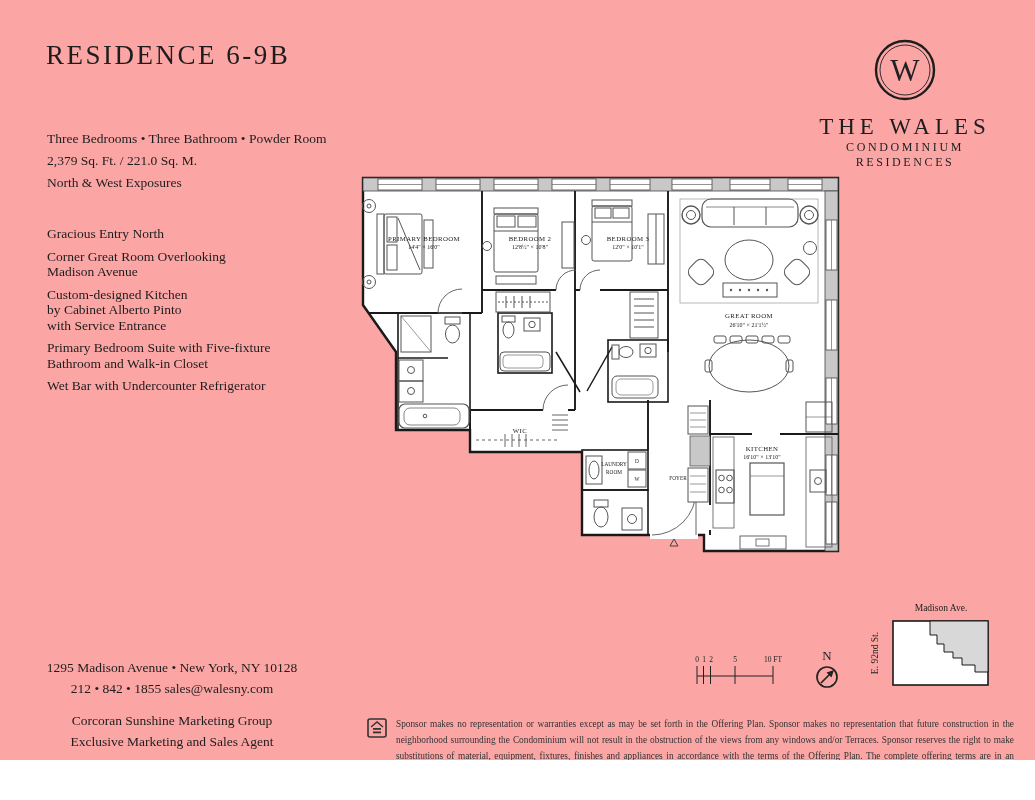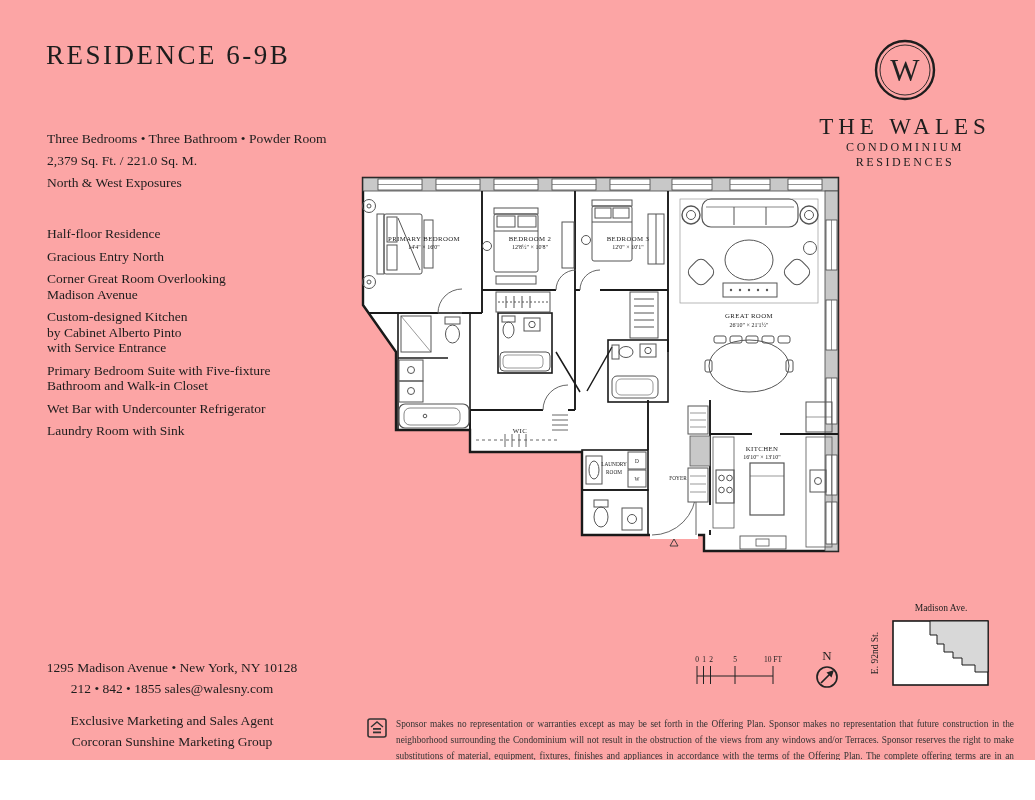--- a/index.html
+++ b/index.html
@@ -36,31 +36,29 @@
 
   <div class="abs" id="title">RESIDENCE 6-9B</div>
 
   <div class="abs" id="summary">
     <div>Three Bedrooms  •  Three Bathroom  •  Powder Room</div>
     <div>2,379 Sq. Ft. / 221.0 Sq. M.</div>
     <div>North &amp; West Exposures</div>
   </div>
 
   <div class="abs" id="features">
-    <div class="feat">Half-floor Residence</div>
     <div class="feat">Gracious Entry North</div>
     <div class="feat">Corner Great Room Overlooking
 Madison Avenue</div>
     <div class="feat">Custom-designed Kitchen
 by Cabinet Alberto Pinto
 with Service Entrance</div>
     <div class="feat">Primary Bedroom Suite with Five-fixture
 Bathroom and Walk-in Closet</div>
     <div class="feat">Wet Bar with Undercounter Refrigerator</div>
-    <div class="feat">Laundry Room with Sink</div>
   </div>
 
   <div class="abs" id="logo">
     <svg class="ring" width="64" height="64" viewBox="0 0 64 64">
       <circle cx="32" cy="32" r="29" fill="none" stroke="#1d1d1d" stroke-width="2.4"></circle>
       <circle cx="32" cy="32" r="25" fill="none" stroke="#1d1d1d" stroke-width="0.9"></circle>
       <text x="32" y="43" text-anchor="middle" style="font-size:31px">W</text>
     </svg>
     <div id="brandname">THE WALES</div>
     <div id="brandtag">CONDOMINIUM RESIDENCES</div>
@@ -372,22 +370,22 @@
     <text class="keytxt" x="941" y="611" text-anchor="middle">Madison Ave.</text>
     <text class="keytxt" x="878" y="653" text-anchor="middle" transform="rotate(-90 878 653)">E. 92nd St.</text>
     <rect x="893" y="621" width="95" height="64" fill="#ffffff" stroke="#1a1a1a" stroke-width="1.6"></rect>
     <path d="M930,621 V635 H937 V644 H944 V652 H953 V658 H962 V665 H975 V672 H988 V621 Z" fill="#d8d8d8" stroke="#1a1a1a" stroke-width="1"></path>
   </svg>
 
   <div class="abs" id="contact">
     <div>1295 Madison Avenue • New York, NY 10128</div>
     <div>212 • 842 • 1855     sales@walesny.com</div>
     <div class="gap"></div>
+    <div>Corcoran Sunshine Marketing Group</div>
     <div>Exclusive Marketing and Sales Agent</div>
-    <div>Corcoran Sunshine Marketing Group</div>
     <div class="gap"></div>
     <div>Developer</div>
     <div>Adellco</div>
   </div>
 
   <svg class="abs" style="left:367px;top:718px;" width="20" height="20" viewBox="0 0 20 20">
     <rect x="1" y="1" width="18" height="18" rx="2" fill="none" stroke="#333" stroke-width="1.6"></rect>
     <polyline points="4,9 10,4 16,9" fill="none" stroke="#333" stroke-width="1.4"></polyline>
     <rect x="6" y="10" width="8" height="1.8" fill="#333"></rect>
     <rect x="6" y="13.5" width="8" height="1.8" fill="#333"></rect>

